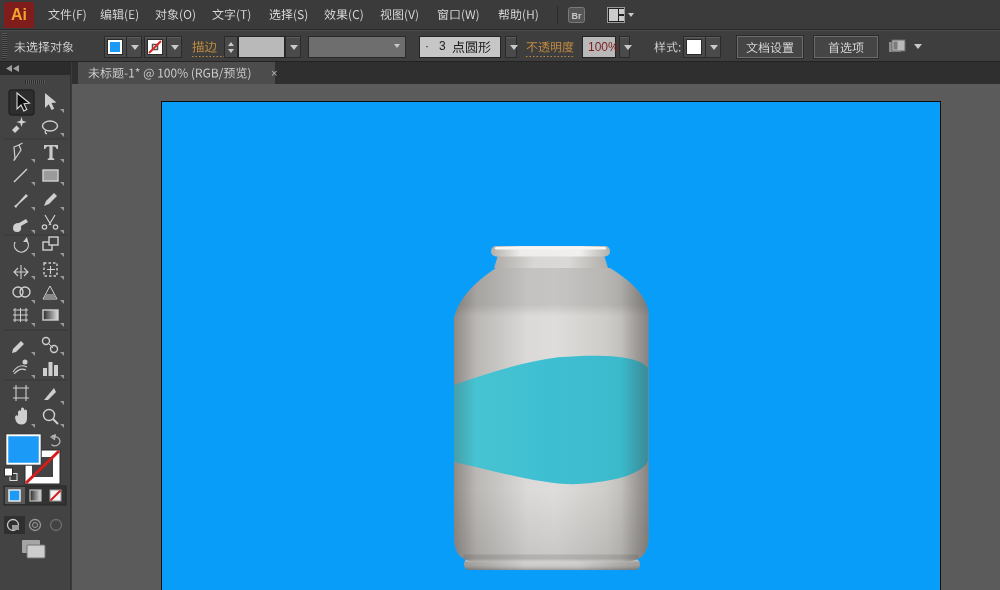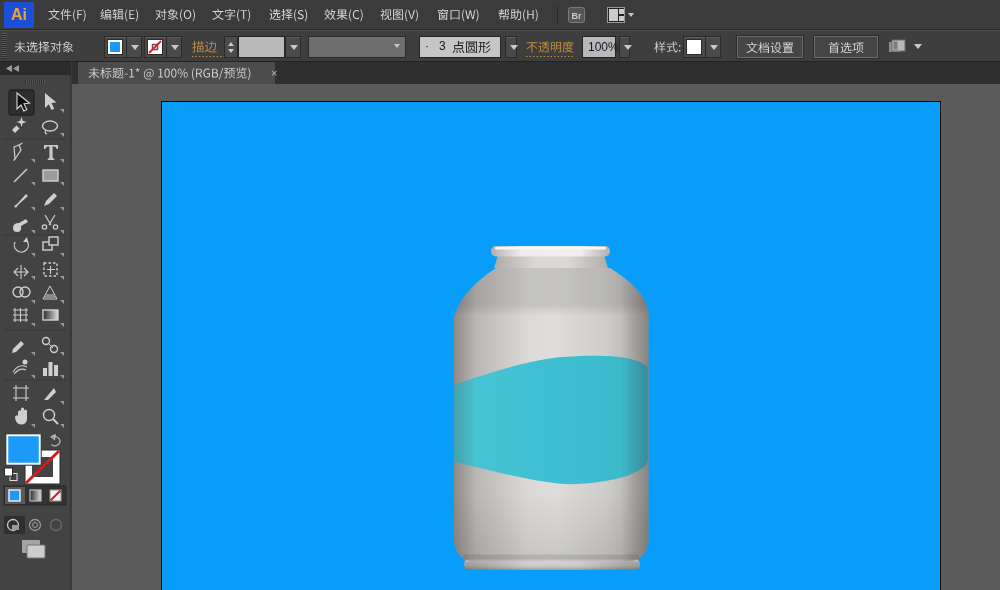--- a/index.html
+++ b/index.html
@@ -1,28 +1,28 @@
 <!DOCTYPE html>
 <html><head>
 <meta charset="utf-8">
 <style>
 * { margin:0; padding:0; box-sizing:border-box; }
 html,body { width:1000px; height:590px; overflow:hidden; }
 body { font-family:"Liberation Sans", sans-serif; background:#3b3b3b; position:relative; }
 #menubar { position:absolute; left:0; top:0; width:1000px; height:30px; background:#3b3b3b; border-bottom:1px solid #282828; }
-#ailogo { position:absolute; left:4px; top:2px; width:30px; height:26px; background:#1d4ed8; color:#f0a32d; font-weight:bold; font-size:16px; text-align:center; line-height:26px; border-radius:2px; }
+#ailogo { position:absolute; left:4px; top:2px; width:30px; height:26px; background:#7f1d1d; color:#f0a32d; font-weight:bold; font-size:16px; text-align:center; line-height:26px; border-radius:2px; }
 #controlbar { position:absolute; left:0; top:30px; width:1000px; height:32px; background:#3e3e3e; border-bottom:1px solid #232323; box-shadow:inset 0 1px 0 #4c4c4c; }
 .swbtn { position:absolute; top:6px; width:38px; height:22px; background:#4a4a4a; border:1px solid #2a2a2a; box-shadow:inset 0 1px 0 #5c5c5c; }
 .swbtn .sq { position:absolute; left:3px; top:3px; width:14px; height:14px; border:2px solid #fff; outline:1px solid #2a2a2a; }
 .swbtn .arr { position:absolute; right:0; top:0; width:15px; height:20px; border-left:1px solid #2a2a2a; }
 .swbtn .arr:after { content:""; position:absolute; left:4px; top:8px; border:4px solid transparent; border-top:5px solid #c9c9c9; }
 .spinner { position:absolute; top:6px; width:14px; height:22px; background:#4a4a4a; border:1px solid #2a2a2a; }
 .spinner:before { content:""; position:absolute; left:3px; top:2px; border:3px solid transparent; border-bottom:4px solid #c9c9c9; }
 .spinner:after { content:""; position:absolute; left:3px; top:12px; border:3px solid transparent; border-top:4px solid #c9c9c9; }
-.lfield { position:absolute; top:6px; height:22px; background:#b9b9b9; border:1px solid #242424; color:#0f172a; font-size:12px; line-height:20px; }
+.lfield { position:absolute; top:6px; height:22px; background:#b9b9b9; border:1px solid #242424; color:#7f1d1d; font-size:12px; line-height:20px; }
 .darr { position:absolute; top:6px; width:16px; height:22px; background:#4a4a4a; border:1px solid #2a2a2a; box-shadow:inset 0 1px 0 #5c5c5c; }
 .darr:after { content:""; position:absolute; left:4px; top:8px; border:4px solid transparent; border-top:5px solid #c9c9c9; }
 .gbtn { position:absolute; top:6px; height:22px; background:#454545; border:1px solid #6b6b6b; box-shadow:0 0 0 1px #2c2c2c; color:#d8d8d8; font-size:12px; text-align:center; line-height:20px; }
 #main { position:absolute; left:0; top:62px; width:1000px; height:528px; }
 #toolpanel { position:absolute; left:0; top:0; width:71px; height:528px; background:#434343; border-right:1px solid #333; }
 #tphead { position:absolute; left:0; top:0; width:71px; height:13px; background:#2c2c2c; color:#b5b5b5; font-size:8px; line-height:13px; padding-left:5px; letter-spacing:-1px; }
 #tpgrip { position:absolute; left:25px; top:18px; width:20px; height:4px;
   background-image:repeating-linear-gradient(to right,#2e2e2e 0 1px,#575757 1px 2px); }
 #tabbar { position:absolute; left:72px; top:0; width:928px; height:22px; background:#2f2f2f; }
 #doctab { position:absolute; left:6px; top:0; height:22px; background:#4c4c4c; color:#d0d0d0; font-size:12px; line-height:22px; padding:0 10px; }

